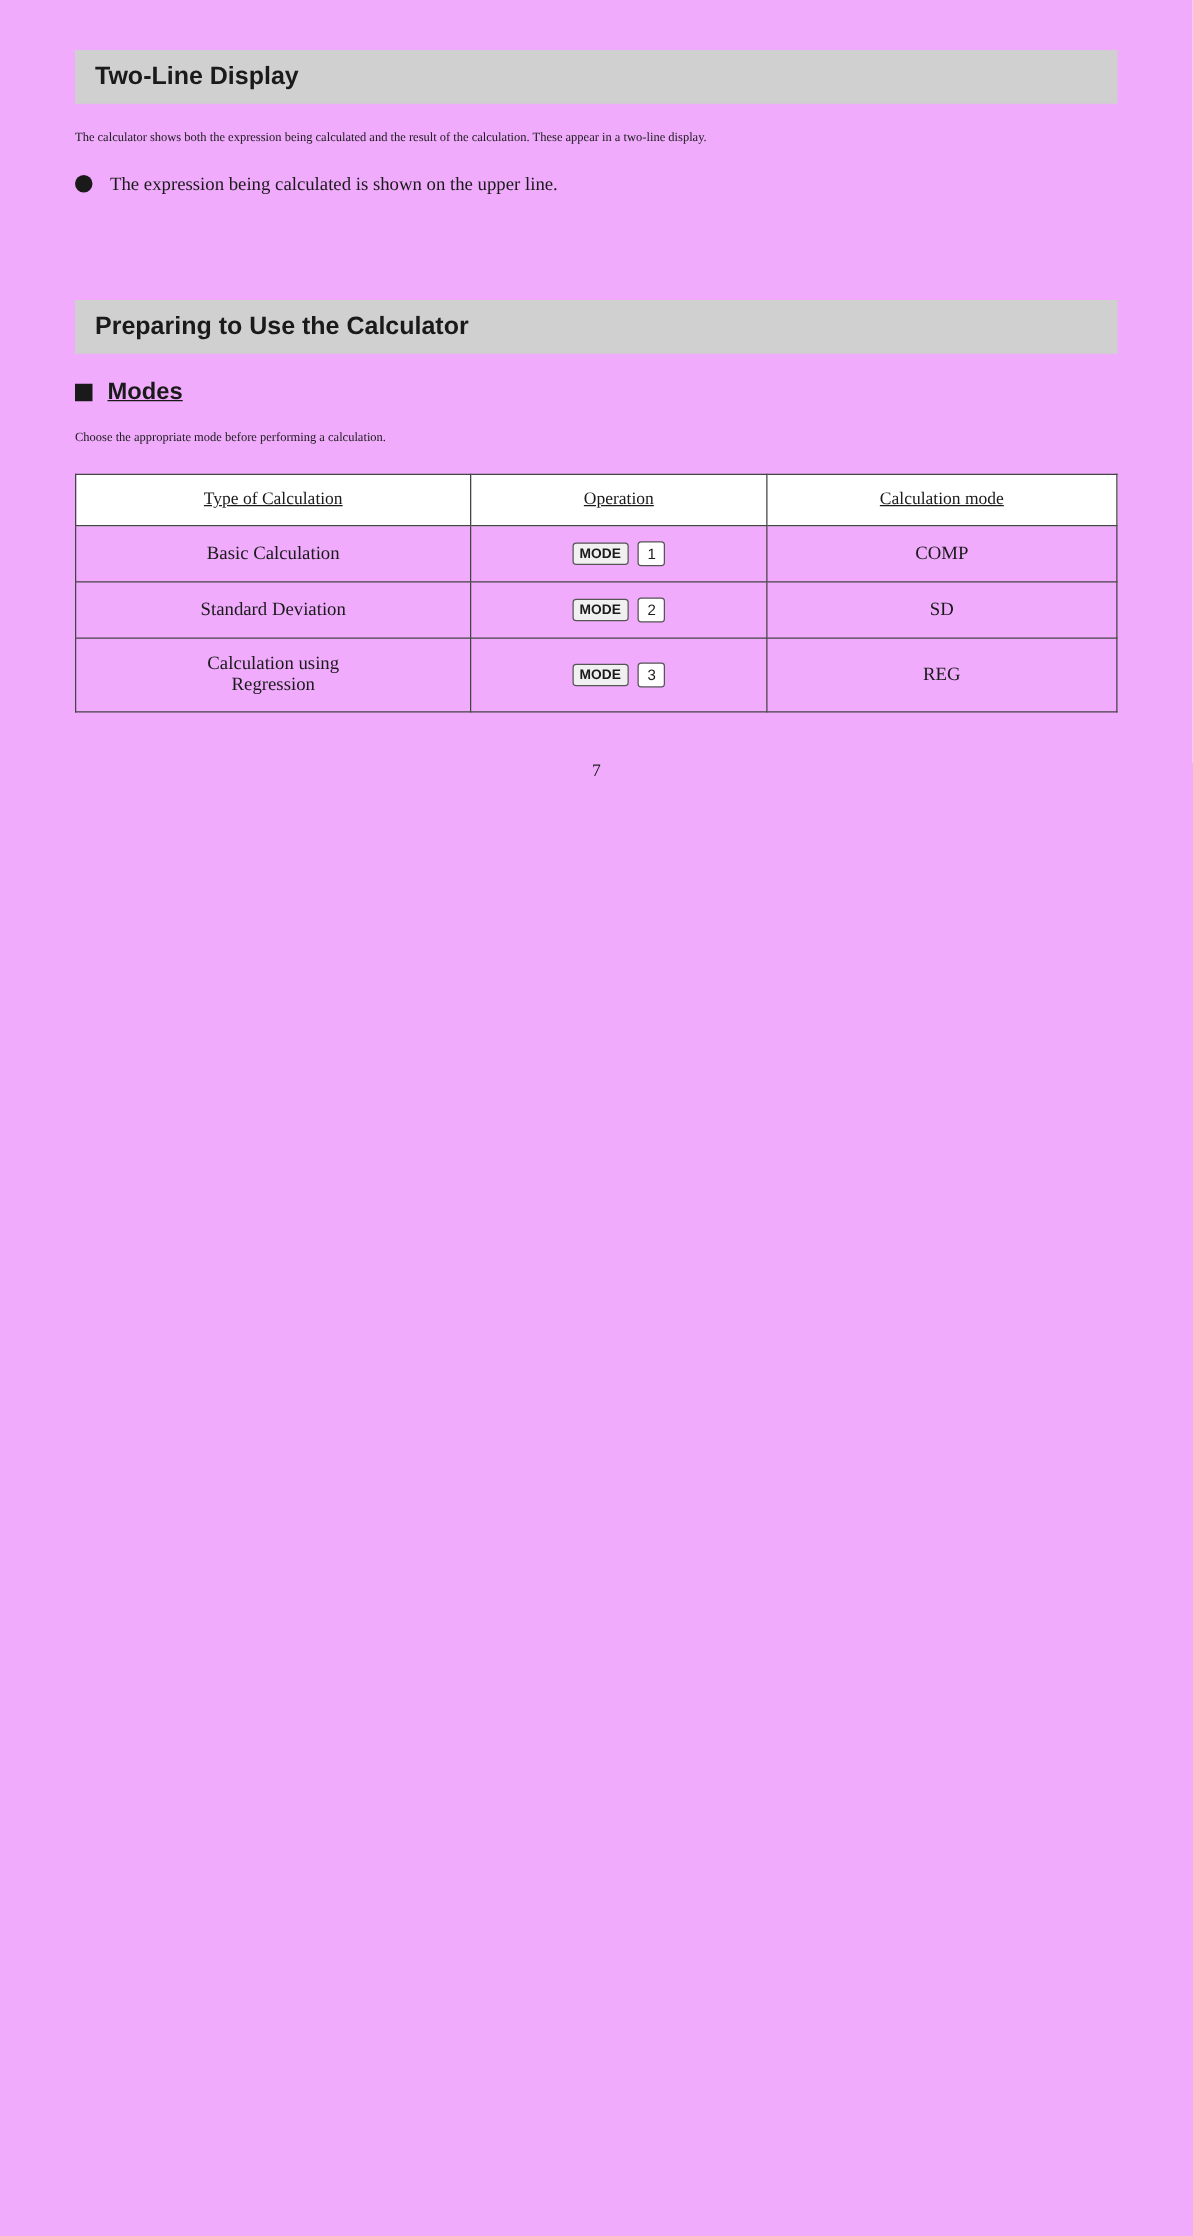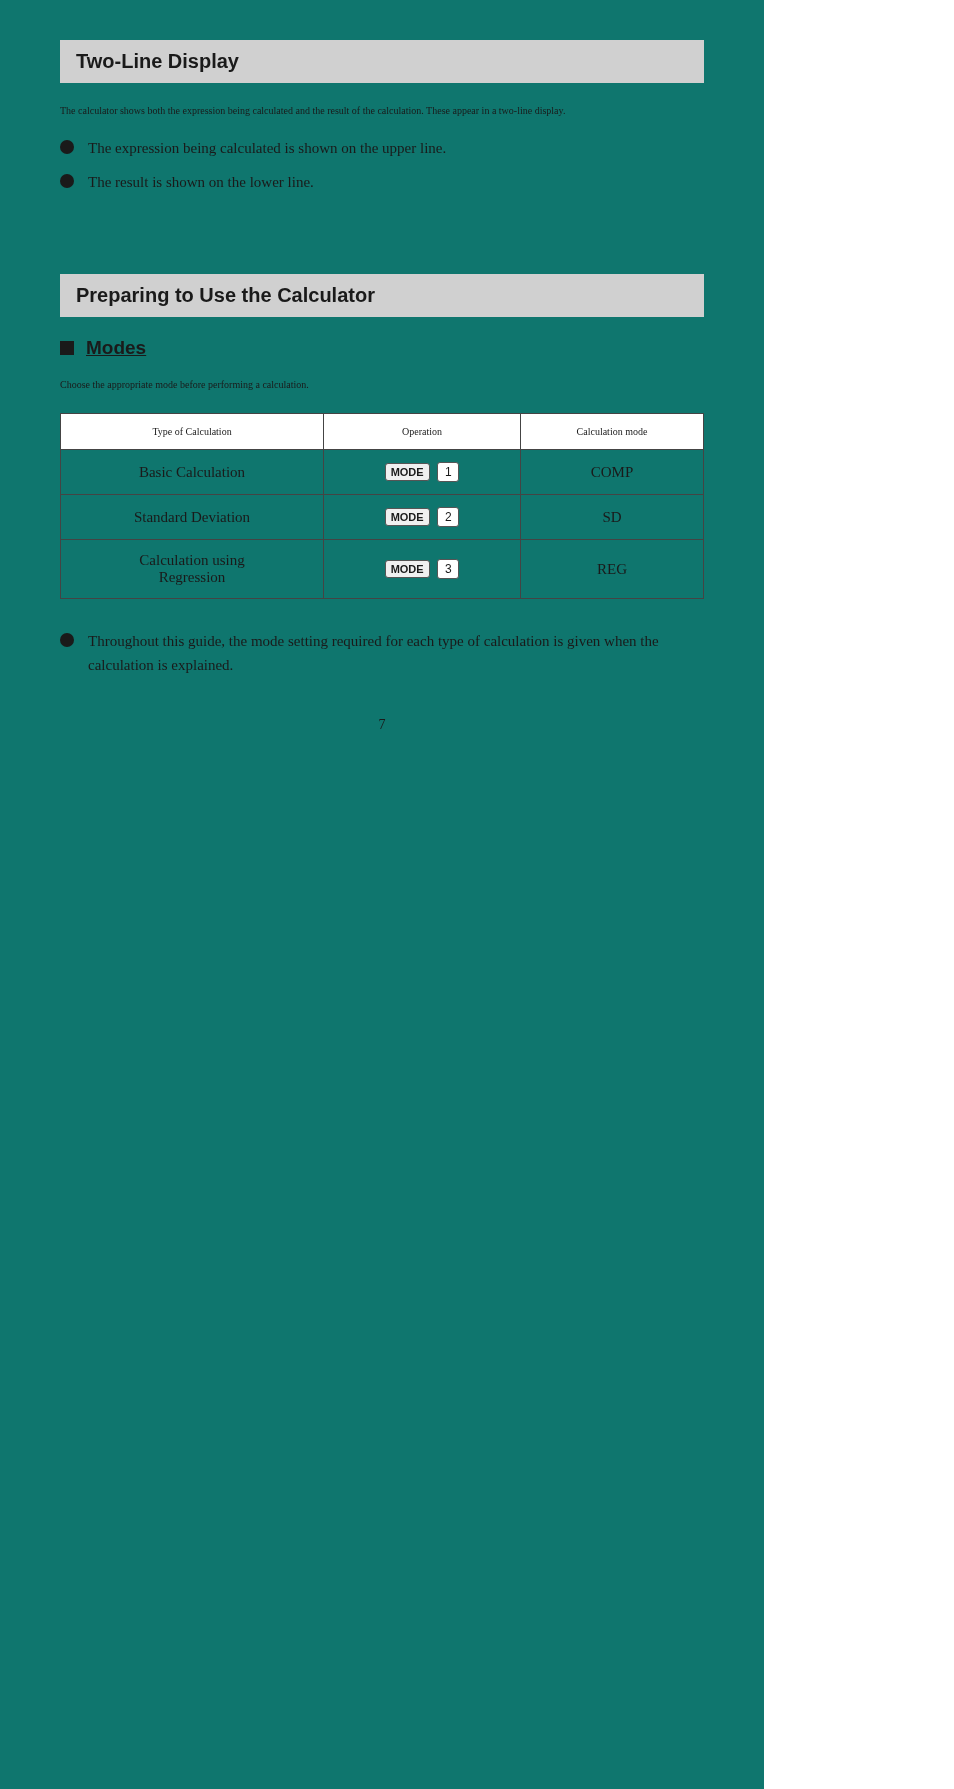--- a/index.html
+++ b/index.html
@@ -12,23 +12,23 @@
       background: #ffffff;
       font-family: 'Times New Roman', Times, serif;
       font-size: 15px;
       color: #1a1a1a;
       width: 954px;
       min-height: 1789px;
       padding: 0;
     }
 
     .page {
-      width: 764px;
+      width: 954px;
       min-height: 1789px;
-      background: #0f766e;
+      background: #f0abfc;
       padding: 40px 60px 60px 60px;
       position: relative;
     }
 
     
     .section-header {
       background: #d0d0d0;
       padding: 10px 16px;
       margin-bottom: 20px;
       font-size: 20px;
@@ -110,22 +110,23 @@
       padding: 12px 16px;
       text-align: center;
       vertical-align: middle;
     }
 
     .modes-table td:first-child {
       text-align: center;
     }
 
     .modes-table tr:first-child td {
-      font-size: 10px;
+      font-size: 14px;
       background: #fff;
+      text-decoration: underline;
     }
 
     
     .key-btn {
       display: inline-flex;
       align-items: center;
       justify-content: center;
       background: #f0f0f0;
       border: 1.5px solid #555;
       border-radius: 3px;
@@ -197,24 +198,20 @@
       <span>Two-Line Display</span>
     </div>
 
     <p class="body-text">The calculator shows both the expression being calculated and the result of the calculation. These appear in a two-line display.</p>
 
     <ul class="bullet-list">
       <li>
         <span class="bullet-dot"></span>
         <span class="bullet-text">The expression being calculated is shown on the upper line.</span>
       </li>
-      <li>
-        <span class="bullet-dot"></span>
-        <span class="bullet-text">The result is shown on the lower line.</span>
-      </li>
     </ul>
 
   </div>
 
   <div class="spacer"></div>
 
   <div class="section-content">
     <div class="section-header">
       <span>Preparing to Use the Calculator</span>
     </div>
@@ -256,23 +253,19 @@
         <td class="operation-cell">
           <span class="key-btn">MODE</span>
           <span class="key-num">3</span>
         </td>
         <td>REG</td>
       </tr>
     </tbody>
       </table>
 
     <ul class="bullet-list">
-      <li>
-        <span class="bullet-dot"></span>
-        <span class="bullet-text">Throughout this guide, the mode setting required for each type of calculation is given when the calculation is explained.</span>
-      </li>
     </ul>
 
   </div>
 
   <div class="page-number">7</div>
 
 </div>
 
 </body></html>

